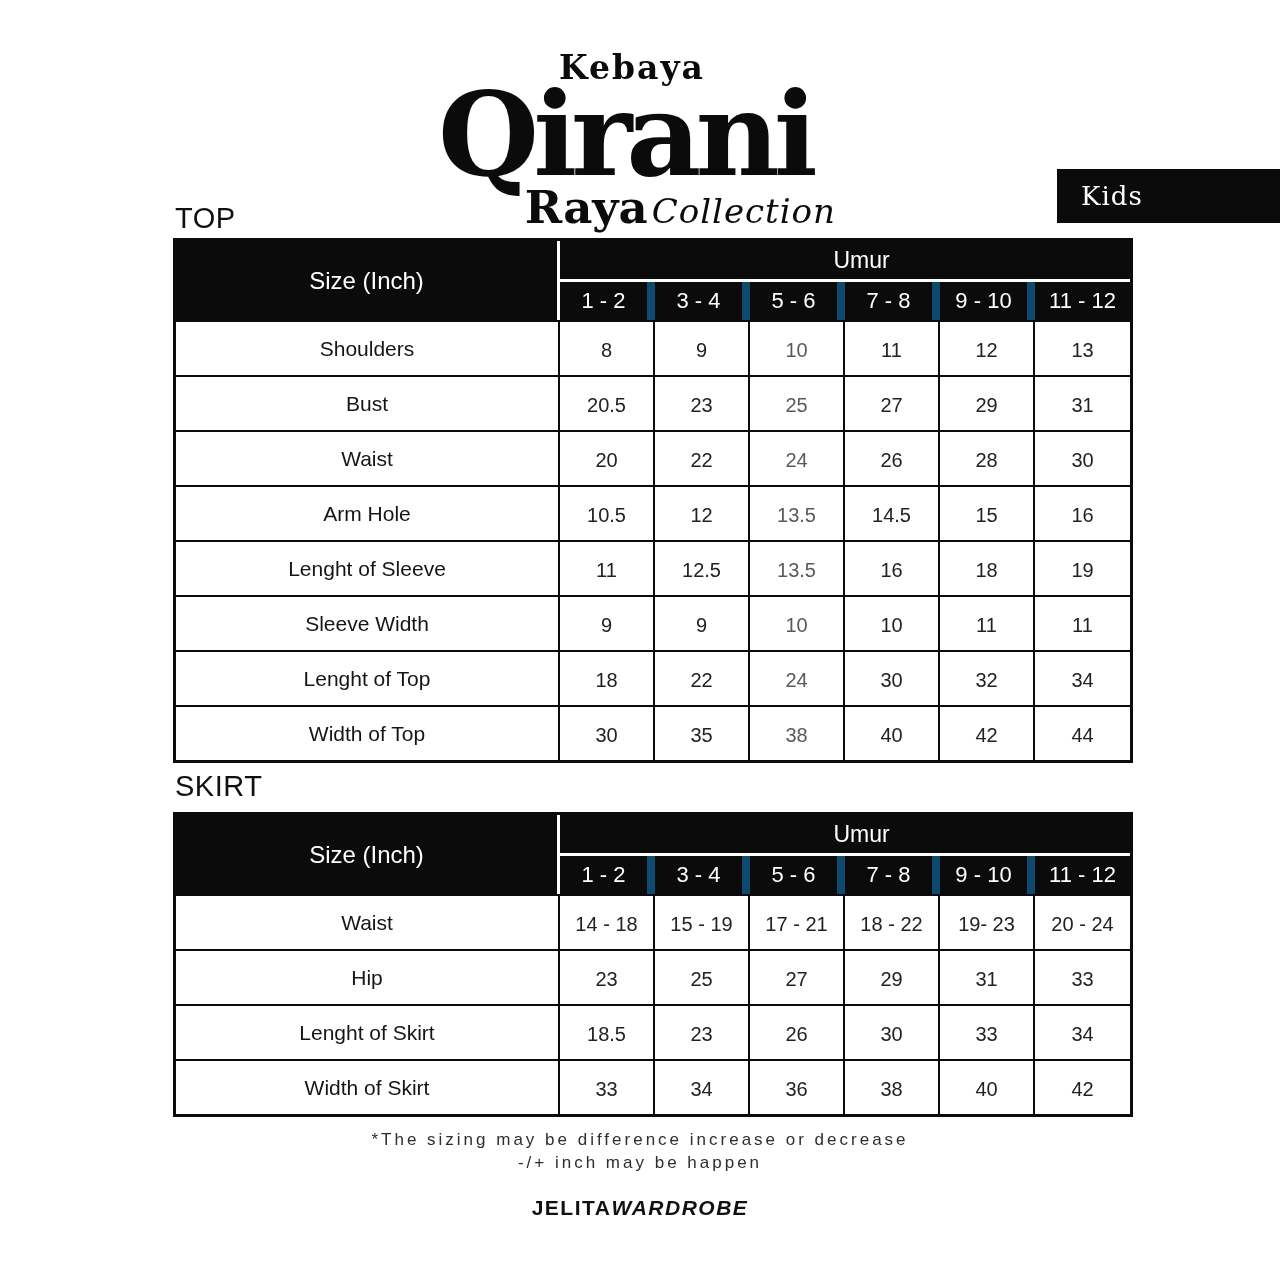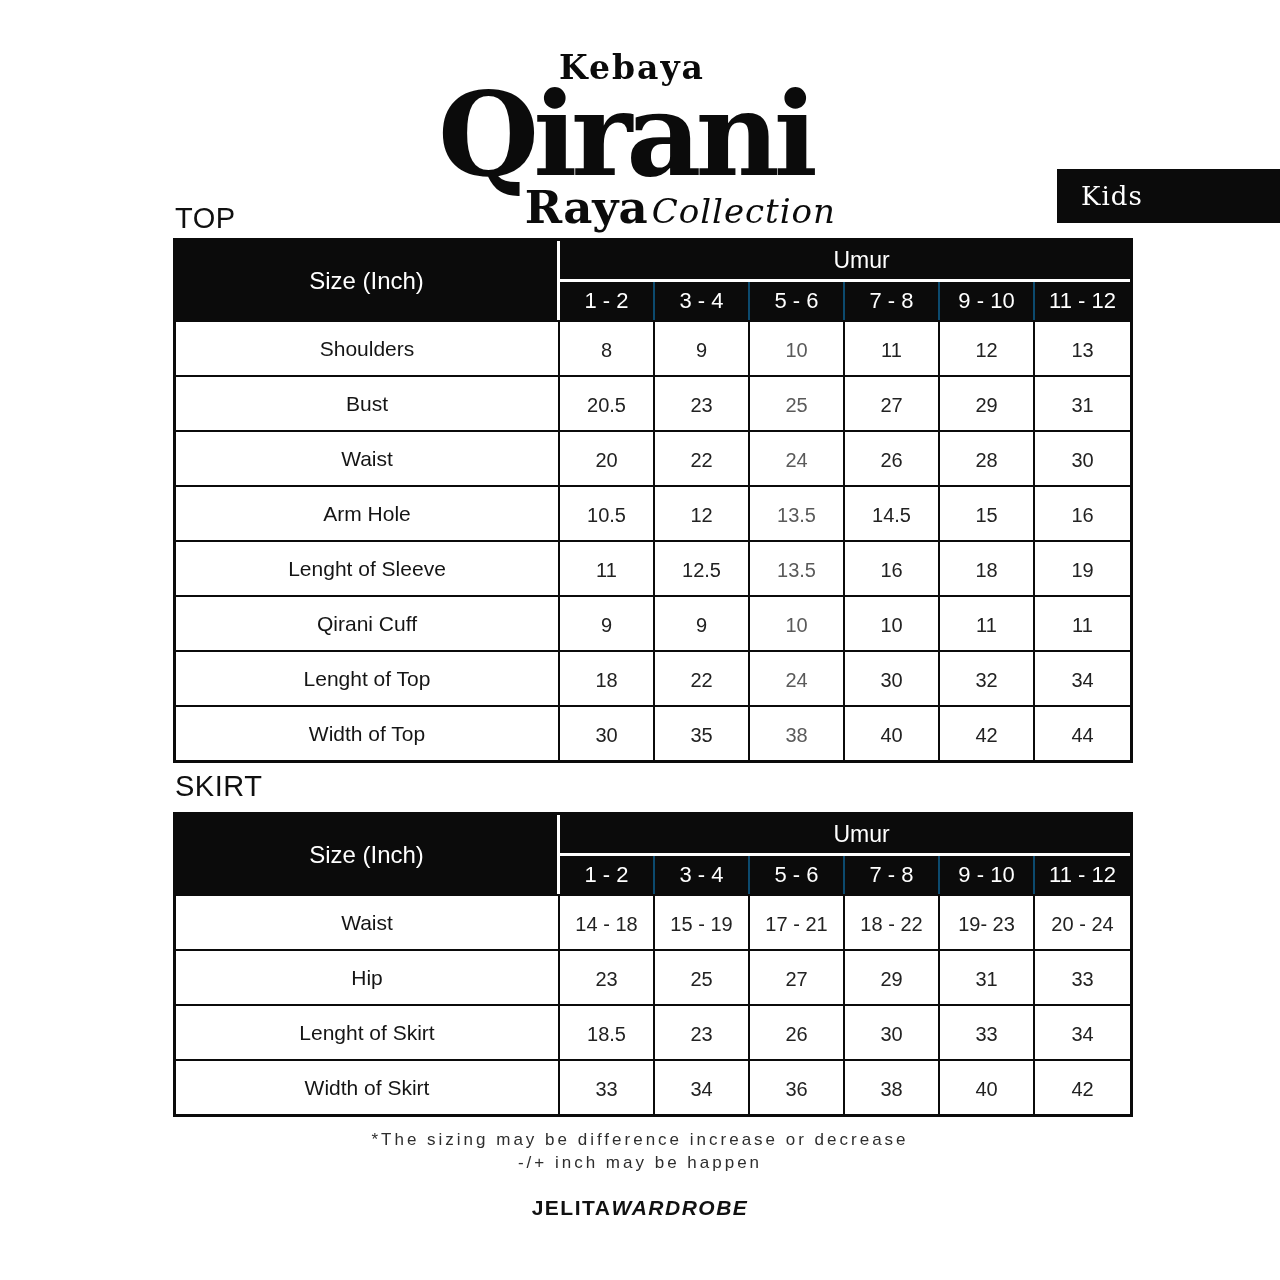--- a/index.html
+++ b/index.html
@@ -45,21 +45,21 @@
     display:grid; grid-template-columns:384px repeat(6, 95px);
     border:3px solid #0b0b0b; background:#5eead4;
   }
   .top-table   { top:238px; grid-template-rows:41px 38px repeat(8, 55px); }
   .skirt-table { top:812px; grid-template-rows:41px 38px repeat(4, 55px); }
 
   .th, .td { display:flex; align-items:center; justify-content:center; }
   .th { background:#0b0b0b; color:#ffffff; }
   .th.corner { grid-column:1; grid-row:1 / 3; border-right:3px solid #ffffff; font-size:24px; }
   .th.umur   { grid-column:2 / 8; grid-row:1; border-bottom:3px solid #ffffff; font-size:23px;padding-left:33px; }
-  .th.age    { grid-row:2; font-size:22px; border-right:2px solid #0c4a6e; }
+  .th.age    { grid-row:2; font-size:22px; border-right:8px solid #0c4a6e; }
   .th.age.last { border-right:none;text-align:center; }
 
   .td { border-top:2px solid #0b0b0b; border-right:2px solid #0b0b0b; background:#ffffff; }
   .td.lastcol { border-right:none; }
   .td.label { font-size:21px; color:#151515; }
   .td.val   { font-size:20px; color:#222222; padding-top:4px; }
   .td.val.muted { color:#5a5a5a; }
 
   
   .footnote {
@@ -135,21 +135,21 @@
     <div class="td val lastcol">16</div>
 
     <div class="td label">Lenght of Sleeve</div>
     <div class="td val">11</div>
     <div class="td val">12.5</div>
     <div class="td val muted">13.5</div>
     <div class="td val">16</div>
     <div class="td val">18</div>
     <div class="td val lastcol">19</div>
 
-    <div class="td label">Qirani Cuff</div>
+    <div class="td label">Sleeve Width</div>
     <div class="td val">9</div>
     <div class="td val">9</div>
     <div class="td val muted">10</div>
     <div class="td val">10</div>
     <div class="td val">11</div>
     <div class="td val lastcol">11</div>
 
     <div class="td label">Lenght of Top</div>
     <div class="td val">18</div>
     <div class="td val">22</div>

